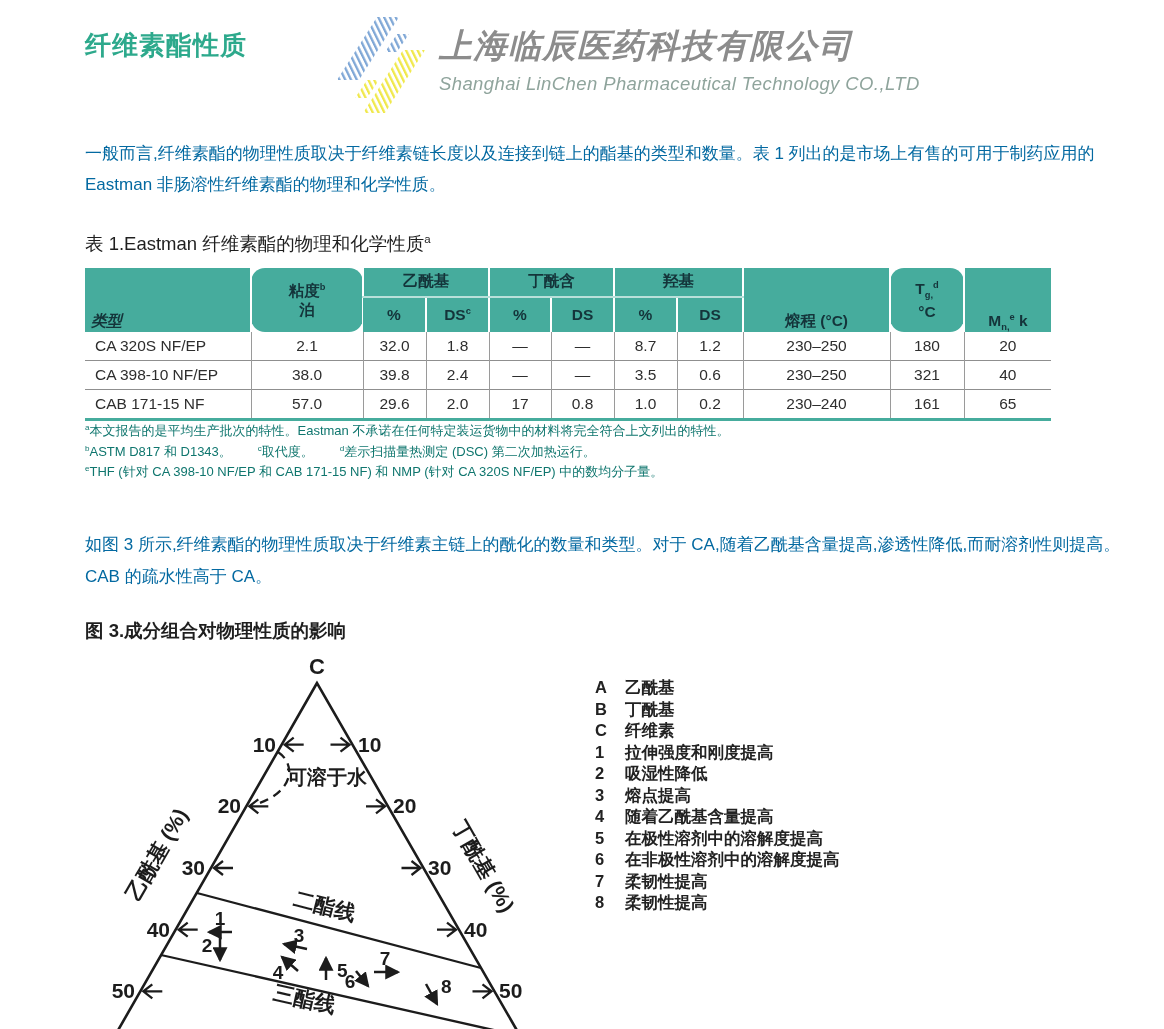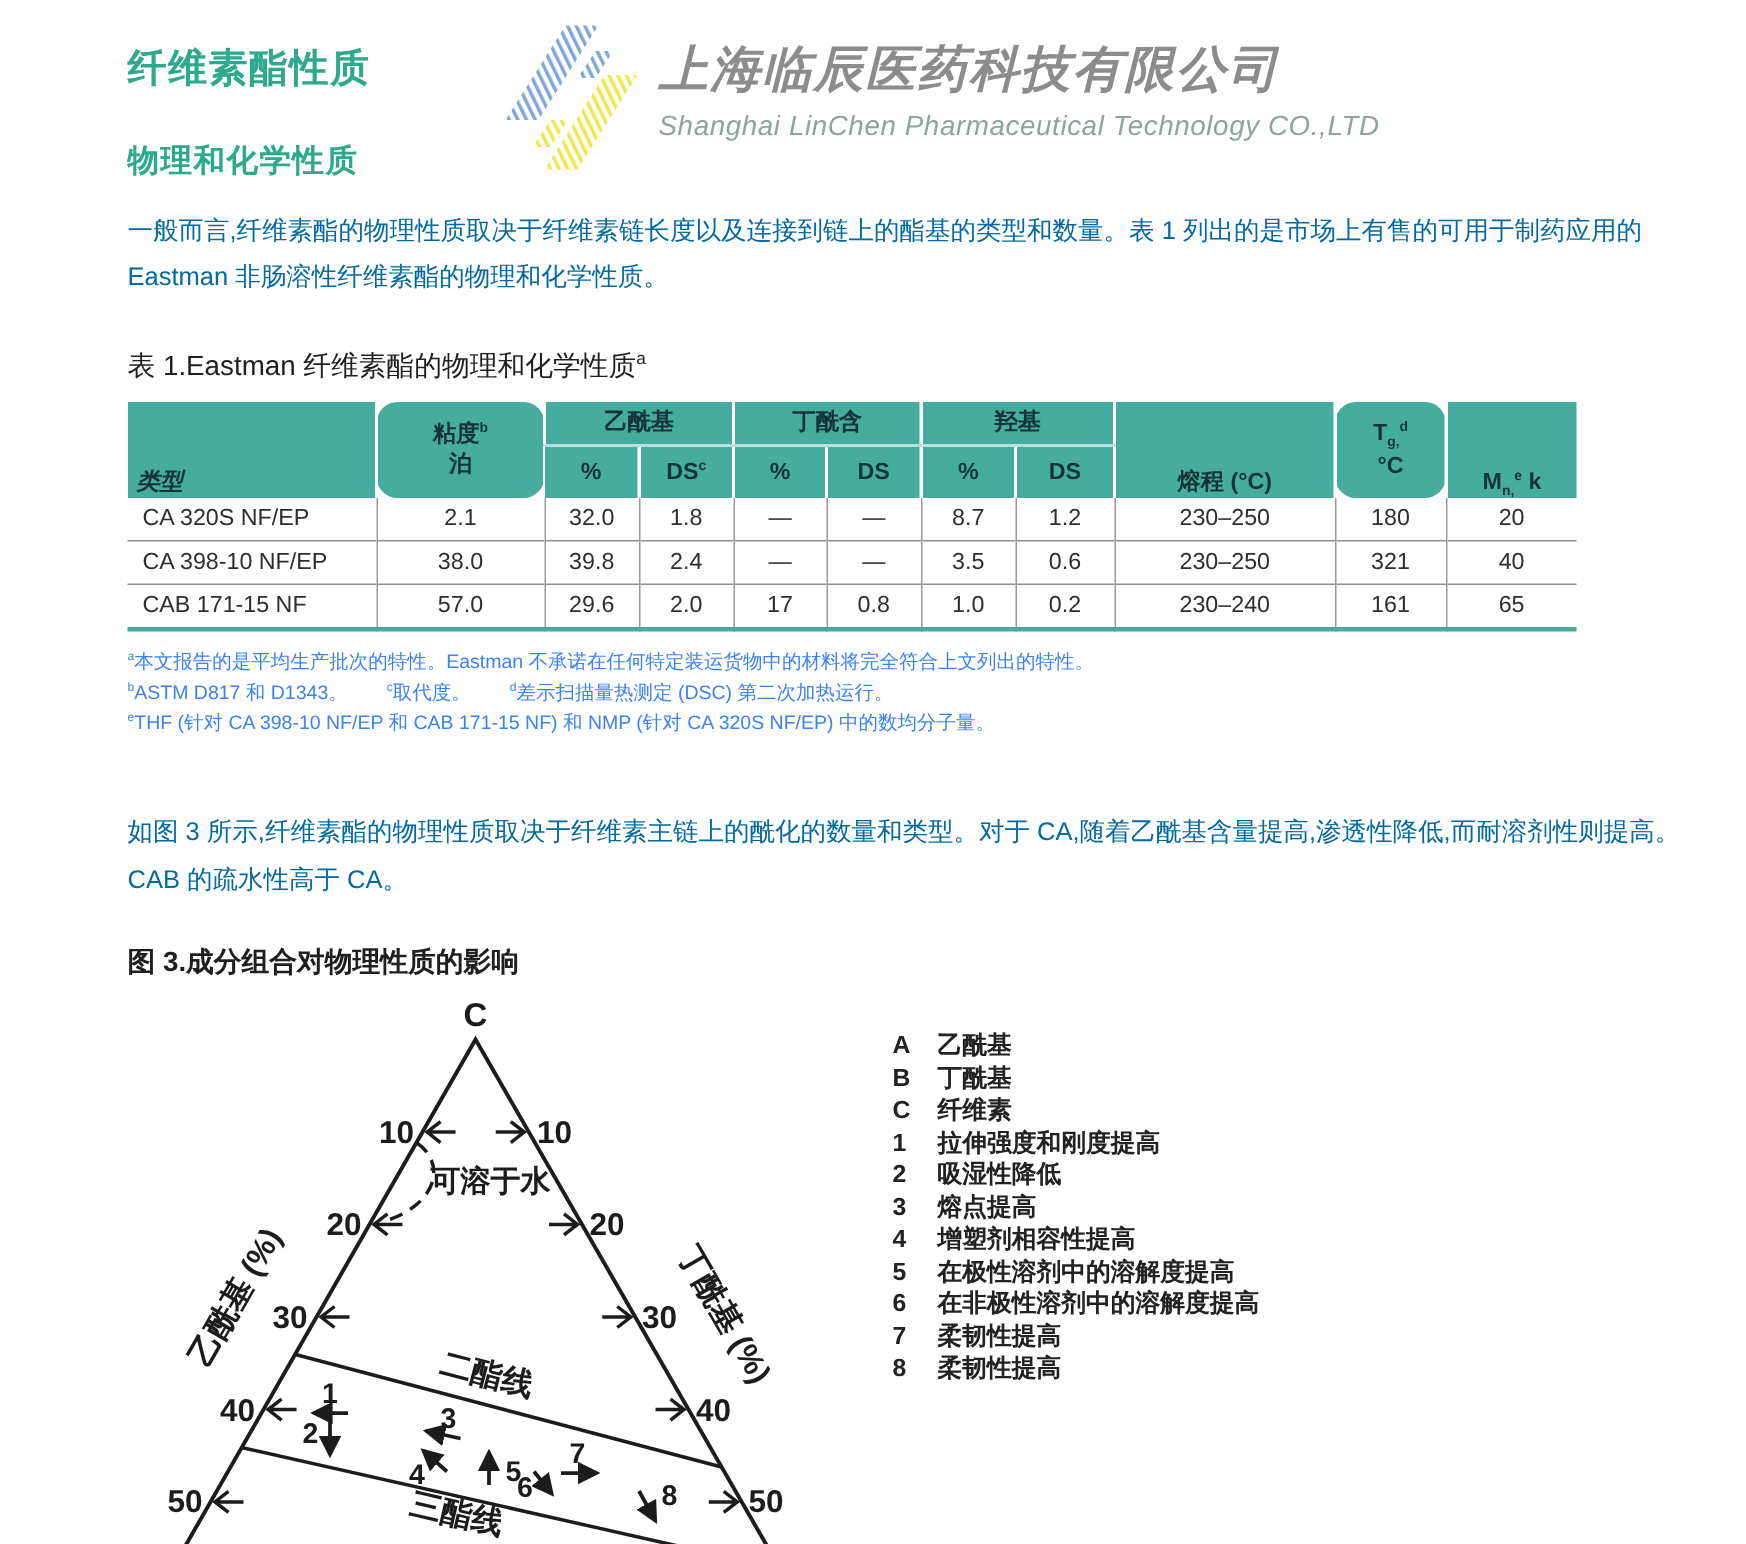--- a/index.html
+++ b/index.html
@@ -37,21 +37,21 @@
   thead th:first-child { border-left:none; }
   thead th.group { border-bottom:2px solid #b9e0da; }
   th.th-type { text-align:left; padding-left:10px; vertical-align:bottom; padding-bottom:7px;font-style:italic; }
   th.th-visc, th.th-tg { vertical-align:middle; line-height:1.25;border-radius:14px; }
   th.th-melt, th.th-mn { vertical-align:bottom; padding-bottom:7px; }
   th sup { font-size:0.6em; } th sub { font-size:0.6em; }
   tbody td { height:28px; text-align:center; color:#2e2e2e; border-top:1.5px solid #8f8f8f; border-left:1px solid #9a9a9a; }
   tbody td:first-child { text-align:left; padding-left:10px; border-left:none; }
   tbody tr:first-child td { border-top:none; }
 
-  .footnotes { margin-top:10px; font-size:13px; line-height:1.6; color:#3b82f6; }
+  .footnotes { font-size:13px; line-height:1.6; color:#0f766e; }
   .fn { margin:0; }
   .fn .seg2 { margin-left:26px; }
 
   
   .figure-title { margin:26px 0 0 0; font-size:18.5px; font-weight:bold; color:#1f1f1f; }
   .figure-row { display:flex; align-items:flex-start; margin-top:10px; }
   .ternary { width:480px; height:425px; flex:0 0 auto; }
   .legend { margin:24px 0 0 30px; }
   .legend-item { display:flex; font-size:16.5px; font-weight:bold; color:#222; line-height:21.5px; }
   .legend-key { width:30px; flex:0 0 auto; }
@@ -86,21 +86,20 @@
         <polygon points="2,66 42,3 64,3 24,66" fill="url(#pb)"></polygon>
         <polygon points="50,38 62,20 74,20 62,38" fill="url(#pb)"></polygon>
         <polygon points="28,99 68,36 90,36 50,99" fill="url(#py)"></polygon>
         <polygon points="20,84 32,66 44,66 32,84" fill="url(#py)"></polygon>
       </svg>
       <div class="logo-text">
         <div class="company-cn">上海临辰医药科技有限公司</div>
         <div class="company-en">Shanghai LinChen Pharmaceutical Technology CO.,LTD</div>
       </div>
     </div>
-    <h2 class="page-subtitle">物理和化学性质</h2>
   </div>
 
   <p class="para">一般而言,纤维素酯的物理性质取决于纤维素链长度以及连接到链上的酯基的类型和数量。表 1 列出的是市场上有售的可用于制药应用的 Eastman 非肠溶性纤维素酯的物理和化学性质。</p>
 
   <p class="table-title"><span>表 1.Eastman 纤维素酯的物理和化学性质</span><sup>a</sup></p>
 
   <table class="props">
     <colgroup>
       <col style="width:166px">
         <col style="width:112px">
@@ -287,21 +286,21 @@
       <div class="legend-item">
           <span class="legend-key">2</span>
           <span>吸湿性降低</span>
         </div>
       <div class="legend-item">
           <span class="legend-key">3</span>
           <span>熔点提高</span>
         </div>
       <div class="legend-item">
           <span class="legend-key">4</span>
-          <span>增塑剂相容性提高</span>
+          <span>随着乙酰基含量提高</span>
         </div>
       <div class="legend-item">
           <span class="legend-key">5</span>
           <span>在极性溶剂中的溶解度提高</span>
         </div>
       <div class="legend-item">
           <span class="legend-key">6</span>
           <span>在非极性溶剂中的溶解度提高</span>
         </div>
       <div class="legend-item">

